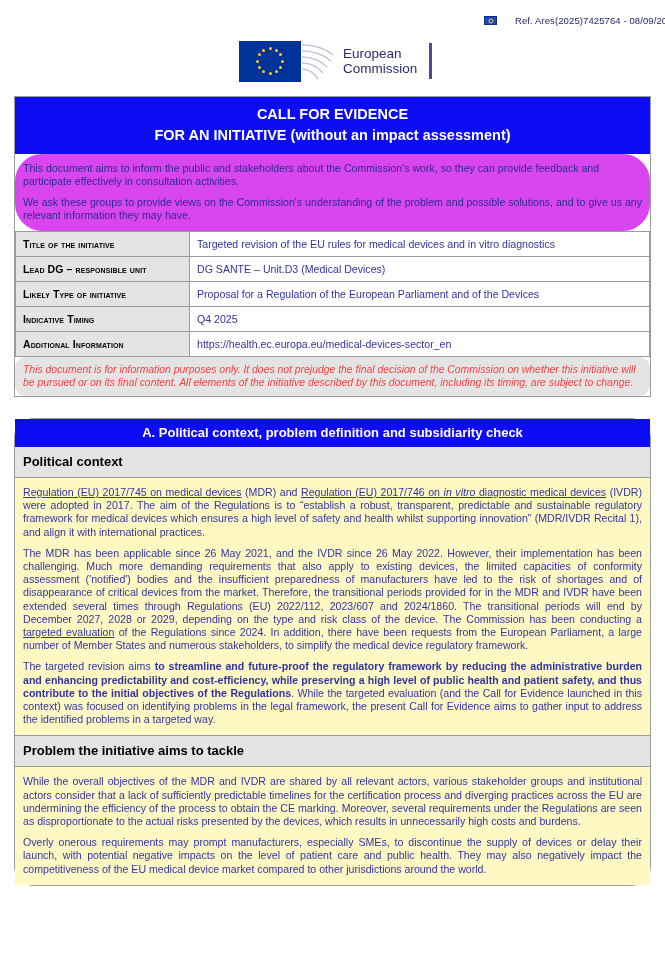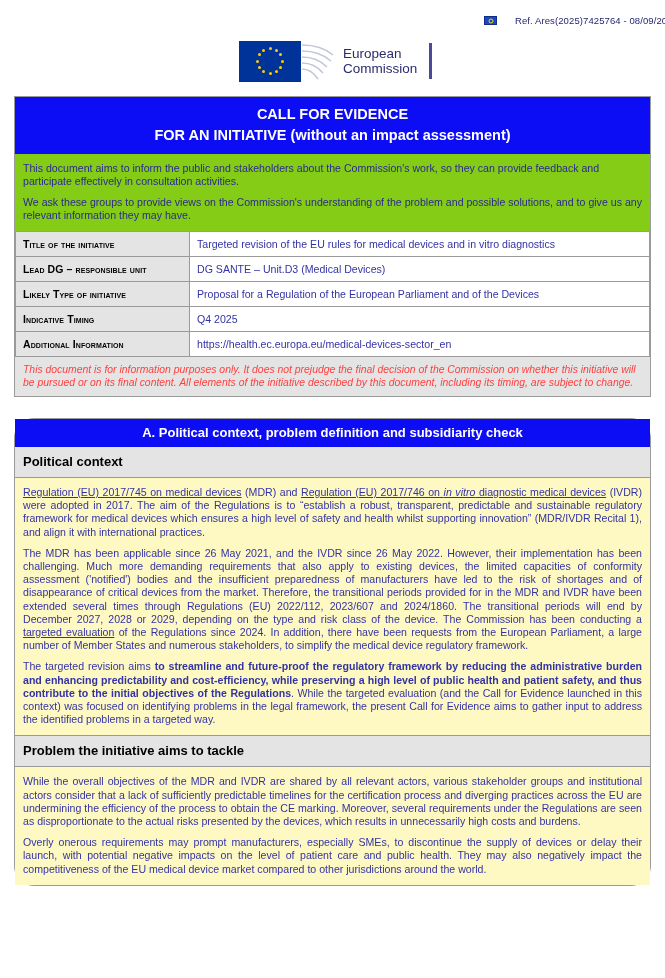--- a/index.html
+++ b/index.html
@@ -120,22 +120,23 @@
     font-size: 14.5px;
     line-height: 21px;
     padding: 7px 0 8px;
   }
   .banner-section {
     font-size: 13px;
     line-height: 17px;
     padding: 5px 0 6px;
   }
   .grayzone {
-    background: #84cc16;
-    box-sizing: border-box;
+    background: #d946ef;
+    box-sizing: border-box;
+    border-radius: 27px;
   }
   .intro {
     padding: 8px 8px 6px 8px;
     font-size: 10.6px;
     line-height: 13.4px;
   }
   .intro p {
     margin: 0 0 7px 0;
   }
   .intro p:last-child { margin-bottom: 2px; }
@@ -169,20 +170,21 @@
 
   
   .disclaimer {
     background: #e4e4e4;
     color: #ff4040;
     font-style: italic;
     font-size: 10.4px;
     line-height: 13.2px;
     padding: 6px 8px 7px 8px;
     box-sizing: border-box;
+    border-radius: 11px;
   }
 
   
   .subhead {
     background: #e4e4e4;
     color: #000000;
     font-weight: bold;
     font-size: 13px;
     padding: 7px 8px 8px 8px;
     box-sizing: border-box;

